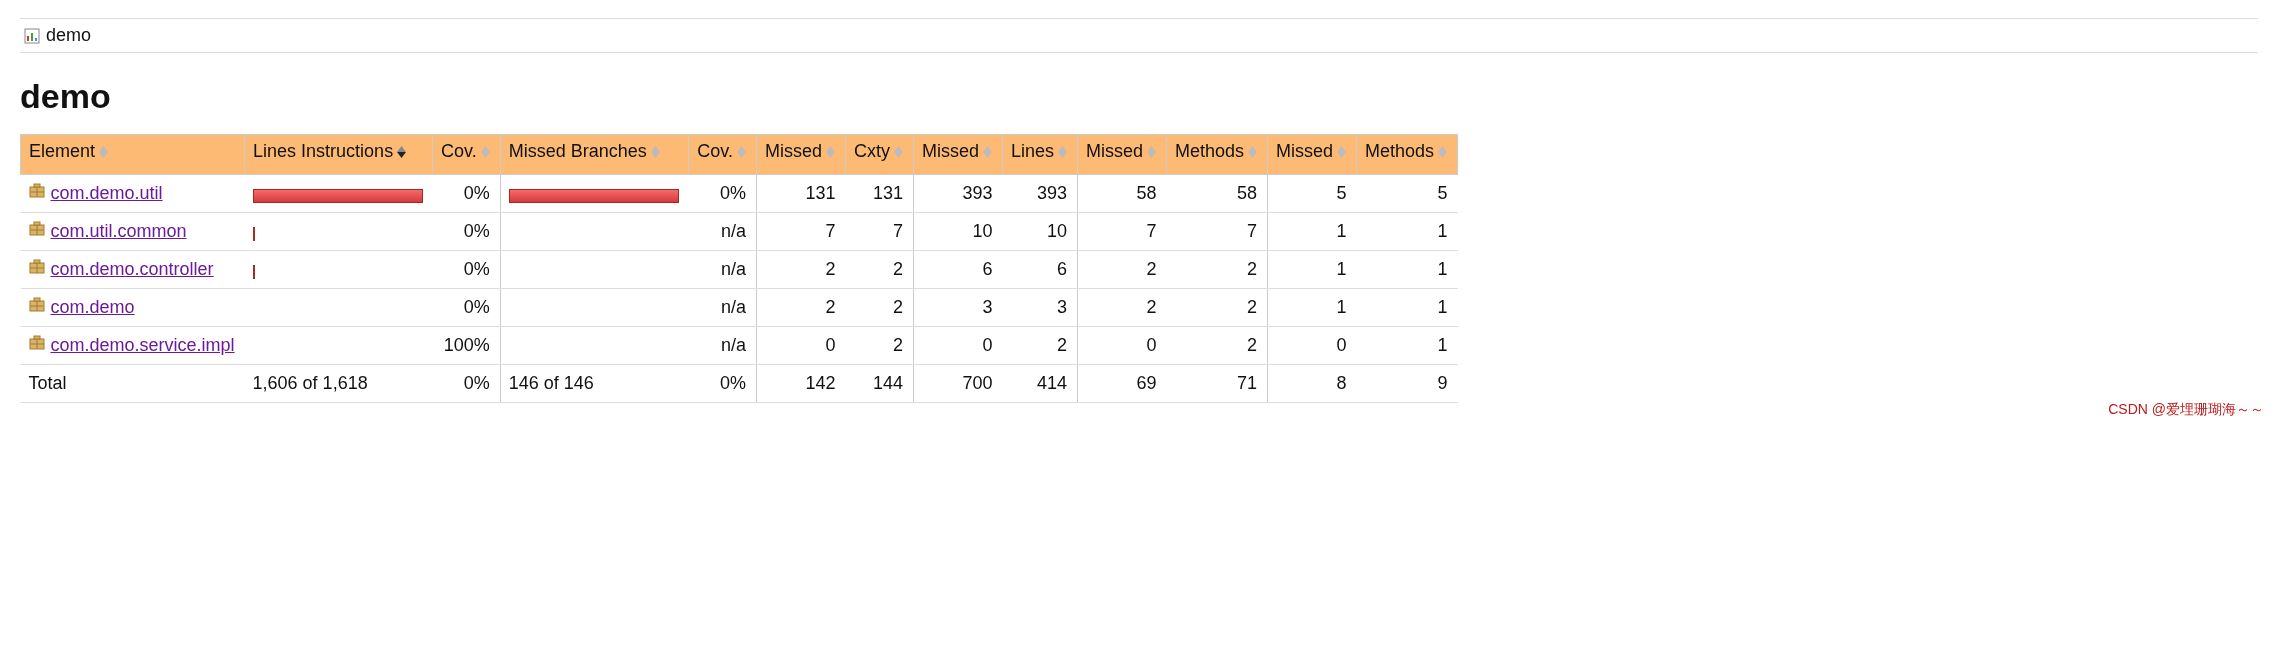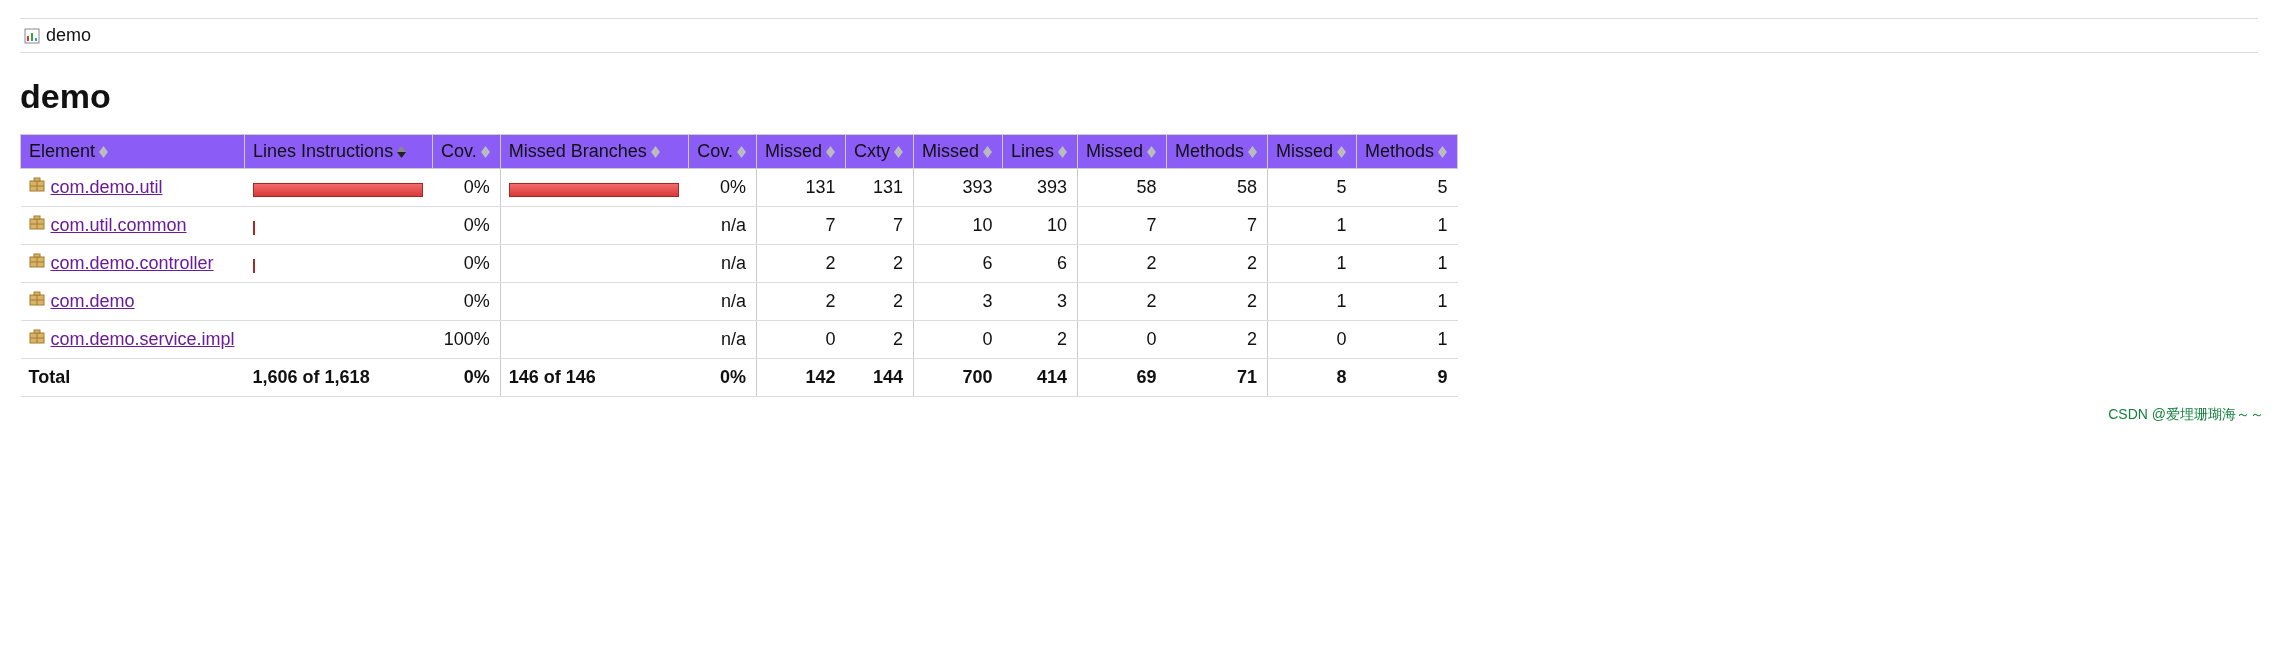--- a/index.html
+++ b/index.html
@@ -30,24 +30,24 @@
   h1.title {
     margin: 24px 0 18px 0;
     font-size: 34px;
     font-weight: 700;
   }
   table.coverage {
     border-collapse: collapse;
     width: auto;
   }
   table.coverage thead th {
-    background: #8b5cf6;
+    background: #fdba74;
     font-weight: 400;
     text-align: left;
-    padding: 6px 10px 6px 8px;
+    padding: 6px 10px 12px 8px;
     border: 1px solid #ccc;
     white-space: nowrap;
     position: relative;
   }
   table.coverage thead th.num {
     text-align: center;
   }
   .sort-ind {
     display: inline-flex;
     flex-direction: column;
@@ -86,26 +86,26 @@
     border: 1px solid #a82828;
     display: inline-block;
     box-sizing: border-box;
   }
   .sep-left {
     border-left: 1px solid #ccc;
   }
   .watermark {
     position: absolute;
     right: 14px;
-    bottom: 13px;
-    color: #15803d;
+    bottom: 24px;
+    color: #b91c1c;
     font-size: 14px;
   }
   tfoot td {
-    font-weight: 700;
+    font-weight: 400;
     margin-top: 12px;
   }
 </style>
 </head>
 <body>
 
 <div class="page">
 
   <div class="breadcrumb">
     <svg class="report-icon" viewBox="0 0 16 16">

